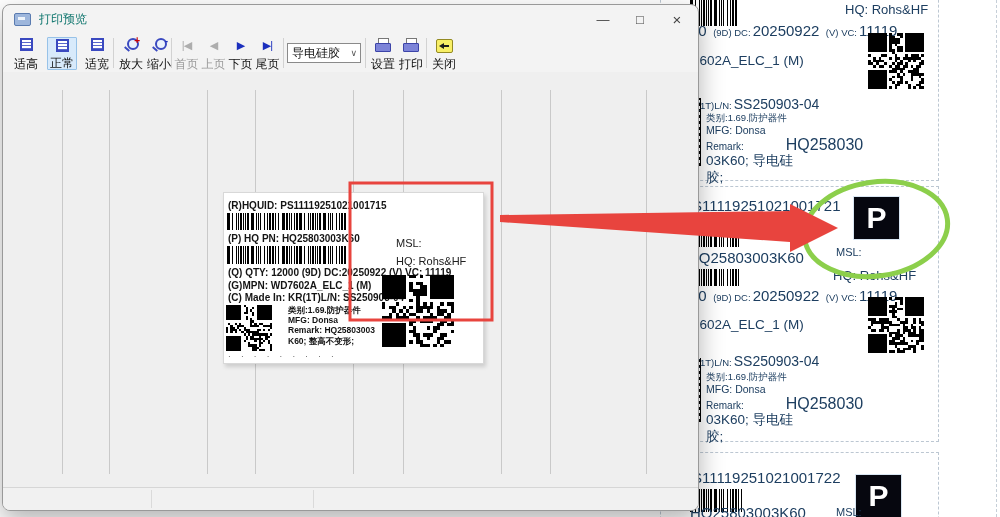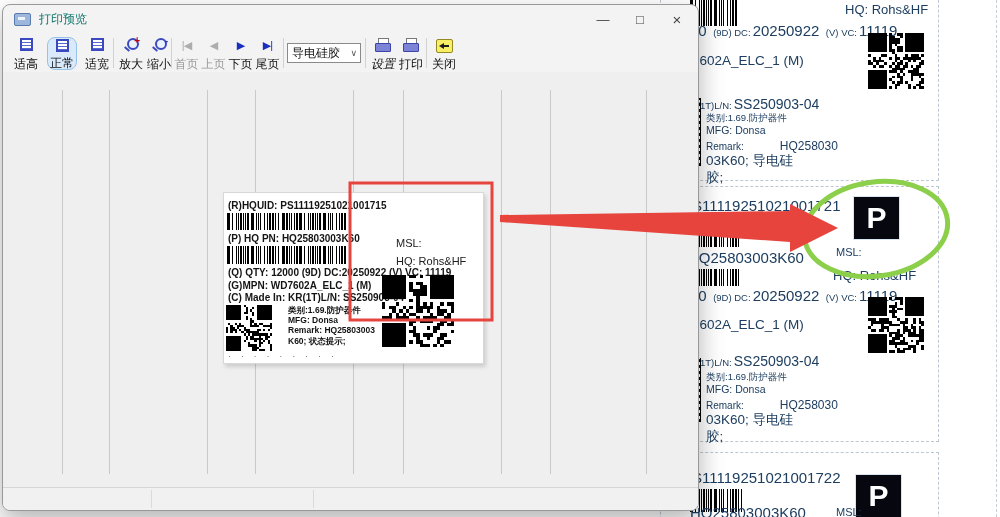--- a/index.html
+++ b/index.html
@@ -13,22 +13,22 @@
   .t-pn{font-size:15px;}
   .t-med{font-size:13.5px;}
   .t-hq{font-size:13px;}
   .t-msl{font-size:11px;}
   .t-cat{font-size:9.5px;}
   .t-mfg{font-size:10.5px;}
   .dcline .big{font-size:15px;}
   .dcline .sm{font-size:9.5px;margin:0 2px;}
   .lotline .big{font-size:14px;}
   .lotline .sm{font-size:9.5px;margin-right:2px;}
-  .rmkline .big{font-size:12px;padding-left:32px;}
-  .rmkline .sm{font-size:10px;margin-right:4px;}
+  .rmkline .big{font-size:16px;padding-left:32px;}
+  .rmkline .sm{font-size:10px;margin-right:10px;}
   .barcode{position:absolute;}
   .barcode svg rect{fill:#000;}
   .qr{position:absolute;}
   .qr svg rect{fill:#000;}
   .edge-frag{position:absolute;background:
      repeating-linear-gradient(0deg,#000 0 3px,rgba(0,0,0,0) 3px 6px),
      repeating-linear-gradient(90deg,#000 0 3px,rgba(0,0,0,0) 3px 5px);}
   .plogo{position:absolute;width:45px;height:42px;background:#06070f;border:1px solid #d9e6f2;
          display:flex;align-items:center;justify-content:center;color:#fff;font-size:30px;font-weight:bold;}
   
@@ -40,21 +40,21 @@
   #pv-title .title-text{font-size:12px;color:#0f766e;}
   .winbtn{position:absolute;top:0;height:29px;width:34px;display:flex;align-items:center;justify-content:center;
           font-size:13px;color:#444;}
   
   #toolbar{position:relative;height:38px;background:#f3f3f3;border-bottom:1px solid #dcdcdc;}
   .tsep{position:absolute;top:4px;height:30px;width:0;border-left:1px solid #d2d2d2;}
   .tbtn{position:absolute;top:3px;height:33px;width:30px;display:flex;flex-direction:column;align-items:center;
         justify-content:space-between;font-size:12px;color:#111;cursor:default;box-sizing:border-box;padding-top:1px;}
   .tbtn .lbl{line-height:12px;}
   .tbtn.disabled{color:#9b9b9b;}
-  .tbtn.active{background:#d8eafb;border:1px solid #97c2e8;border-radius:8px;}
+  .tbtn.active{background:#d8eafb;border:1px solid #97c2e8;border-radius:1px;}
   .ic-page{width:13px;height:13px;border:2px solid #3a49c0;background:#fff;box-sizing:border-box;
            background-image:repeating-linear-gradient(180deg,#fff 0 2px,#5a68cc 2px 3px);}
   .ic-mag{width:16px;height:14px;position:relative;}
   .ic-mag::before{content:"";position:absolute;left:4px;top:0;width:8px;height:8px;border:2px solid #3a49c0;border-radius:50%;background:#eaf2fc;}
   .ic-mag::after{content:"";position:absolute;left:1px;top:10px;width:6px;height:2px;background:#3a49c0;transform:rotate(40deg);}
   .ic-mag .sign{position:absolute;right:-1px;top:-3px;font-size:10px;font-weight:bold;color:#c00;font-style:normal;}
   .ic-mag.minus .sign{color:#1b2fbd;}
   .ic-nav{font-size:11px;line-height:14px;letter-spacing:-1px;color:#1b2fbd;}
   .disabled .ic-nav{color:#adadad;}
   .ic-printer{width:16px;height:14px;position:relative;}
@@ -554,21 +554,21 @@
       <div class="tbtn" style="left:251px;width:27px;">
         <span class="ic-nav">▶|</span>
         <span class="lbl">尾页</span>
       </div>
       <div class="tsep" style="left:280px;"></div>
       <div class="combo">
         <span>导电硅胶</span>
         <span class="chev">∨</span>
       </div>
       <div class="tsep" style="left:362px;"></div>
-      <div class="tbtn" style="left:365px;font-style:italic;">
+      <div class="tbtn" style="left:365px;">
         <span class="ic-printer"></span>
         <span class="lbl">设置</span>
       </div>
       <div class="tbtn" style="left:393px;">
         <span class="ic-printer"></span>
         <span class="lbl">打印</span>
       </div>
       <div class="tsep" style="left:423px;"></div>
       <div class="tbtn" style="left:426px;">
         <span class="ic-exit"></span>
@@ -795,21 +795,21 @@
               <rect x="30.66666666666667" y="0" width="15.333333333333336" height="15.333333333333336"></rect>
               <rect fill="#fff" x="32.85714285714286" y="2.1904761904761907" width="10.952380952380953" height="10.952380952380953"></rect>
               <rect x="35.04761904761905" y="4.380952380952381" width="6.571428571428572" height="6.571428571428572"></rect>
               <rect x="0" y="30.66666666666667" width="15.333333333333336" height="15.333333333333336"></rect>
               <rect fill="#fff" x="2.1904761904761907" y="32.85714285714286" width="10.952380952380953" height="10.952380952380953"></rect>
               <rect x="4.380952380952381" y="35.04761904761905" width="6.571428571428572" height="6.571428571428572"></rect>
             </svg></div>
         <span class="pl-sm" style="left:64px;top:112px;">类别:1.69.防护器件</span>
         <span class="pl-sm" style="left:64px;top:122px;">MFG: Donsa</span>
         <span class="pl-sm" style="left:64px;top:132px;">Remark: HQ25803003</span>
-        <span class="pl-sm" style="left:64px;top:143px;">K60; 状态提示;</span>
+        <span class="pl-sm" style="left:64px;top:143px;">K60; 整高不变形;</span>
         <span class="pl-dots" style="left:4px;top:159px;">· · · · · · · · ·</span>
         <span class="pl-msl" style="left:172px;top:44px;">MSL:</span>
         <span class="pl-msl" style="left:172px;top:62px;">HQ: Rohs&amp;HF</span>
         <div class="qr" style="left:158px;top:82px;width:72px;height:72px;"><svg width="72" height="72" shape-rendering="crispEdges">
               <rect x="27.428571428571427" y="0" width="3.4285714285714284" height="3.4285714285714284"></rect>
               <rect x="30.857142857142854" y="0" width="3.4285714285714284" height="3.4285714285714284"></rect>
               <rect x="37.714285714285715" y="0" width="3.4285714285714284" height="3.4285714285714284"></rect>
               <rect x="27.428571428571427" y="6.857142857142857" width="3.4285714285714284" height="3.4285714285714284"></rect>
               <rect x="34.285714285714285" y="6.857142857142857" width="3.4285714285714284" height="3.4285714285714284"></rect>
               <rect x="37.714285714285715" y="6.857142857142857" width="3.4285714285714284" height="3.4285714285714284"></rect>

